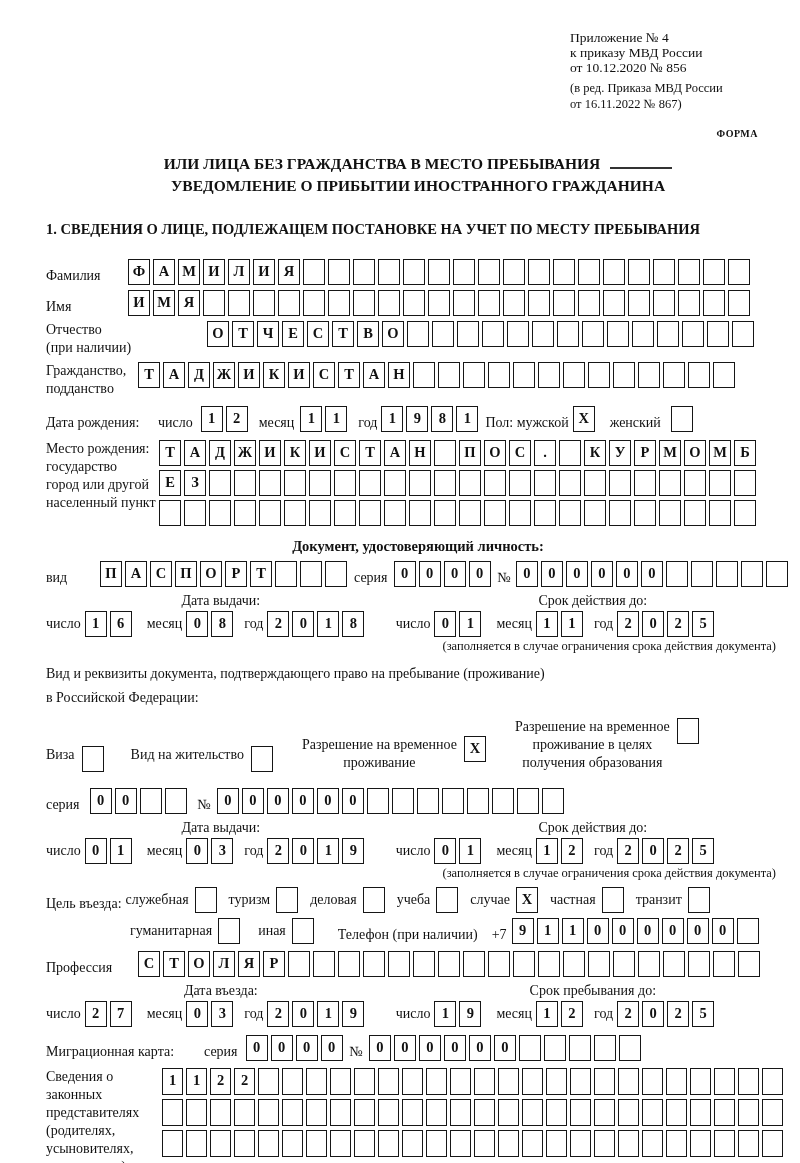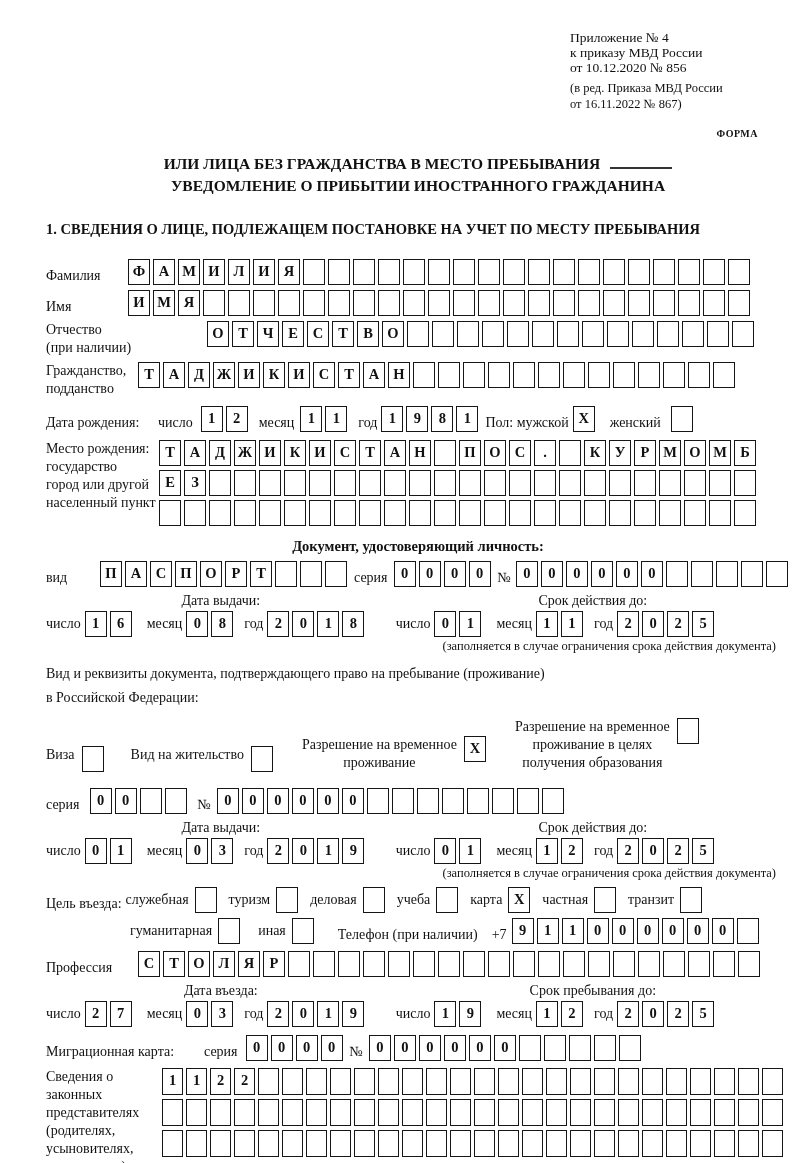--- a/index.html
+++ b/index.html
@@ -544,21 +544,21 @@
           <span class="cell"></span>
         </span>
       </span>
     <span class="purp">
         <span class="lbl">учеба</span>
         <span class="cells">
           <span class="cell"></span>
         </span>
       </span>
     <span class="purp">
-        <span class="lbl">карта</span>
+        <span class="lbl">случае</span>
         <span class="cells">
           <span class="cell">X</span>
         </span>
       </span>
     <span class="purp">
         <span class="lbl">частная</span>
         <span class="cells">
           <span class="cell"></span>
         </span>
       </span>

